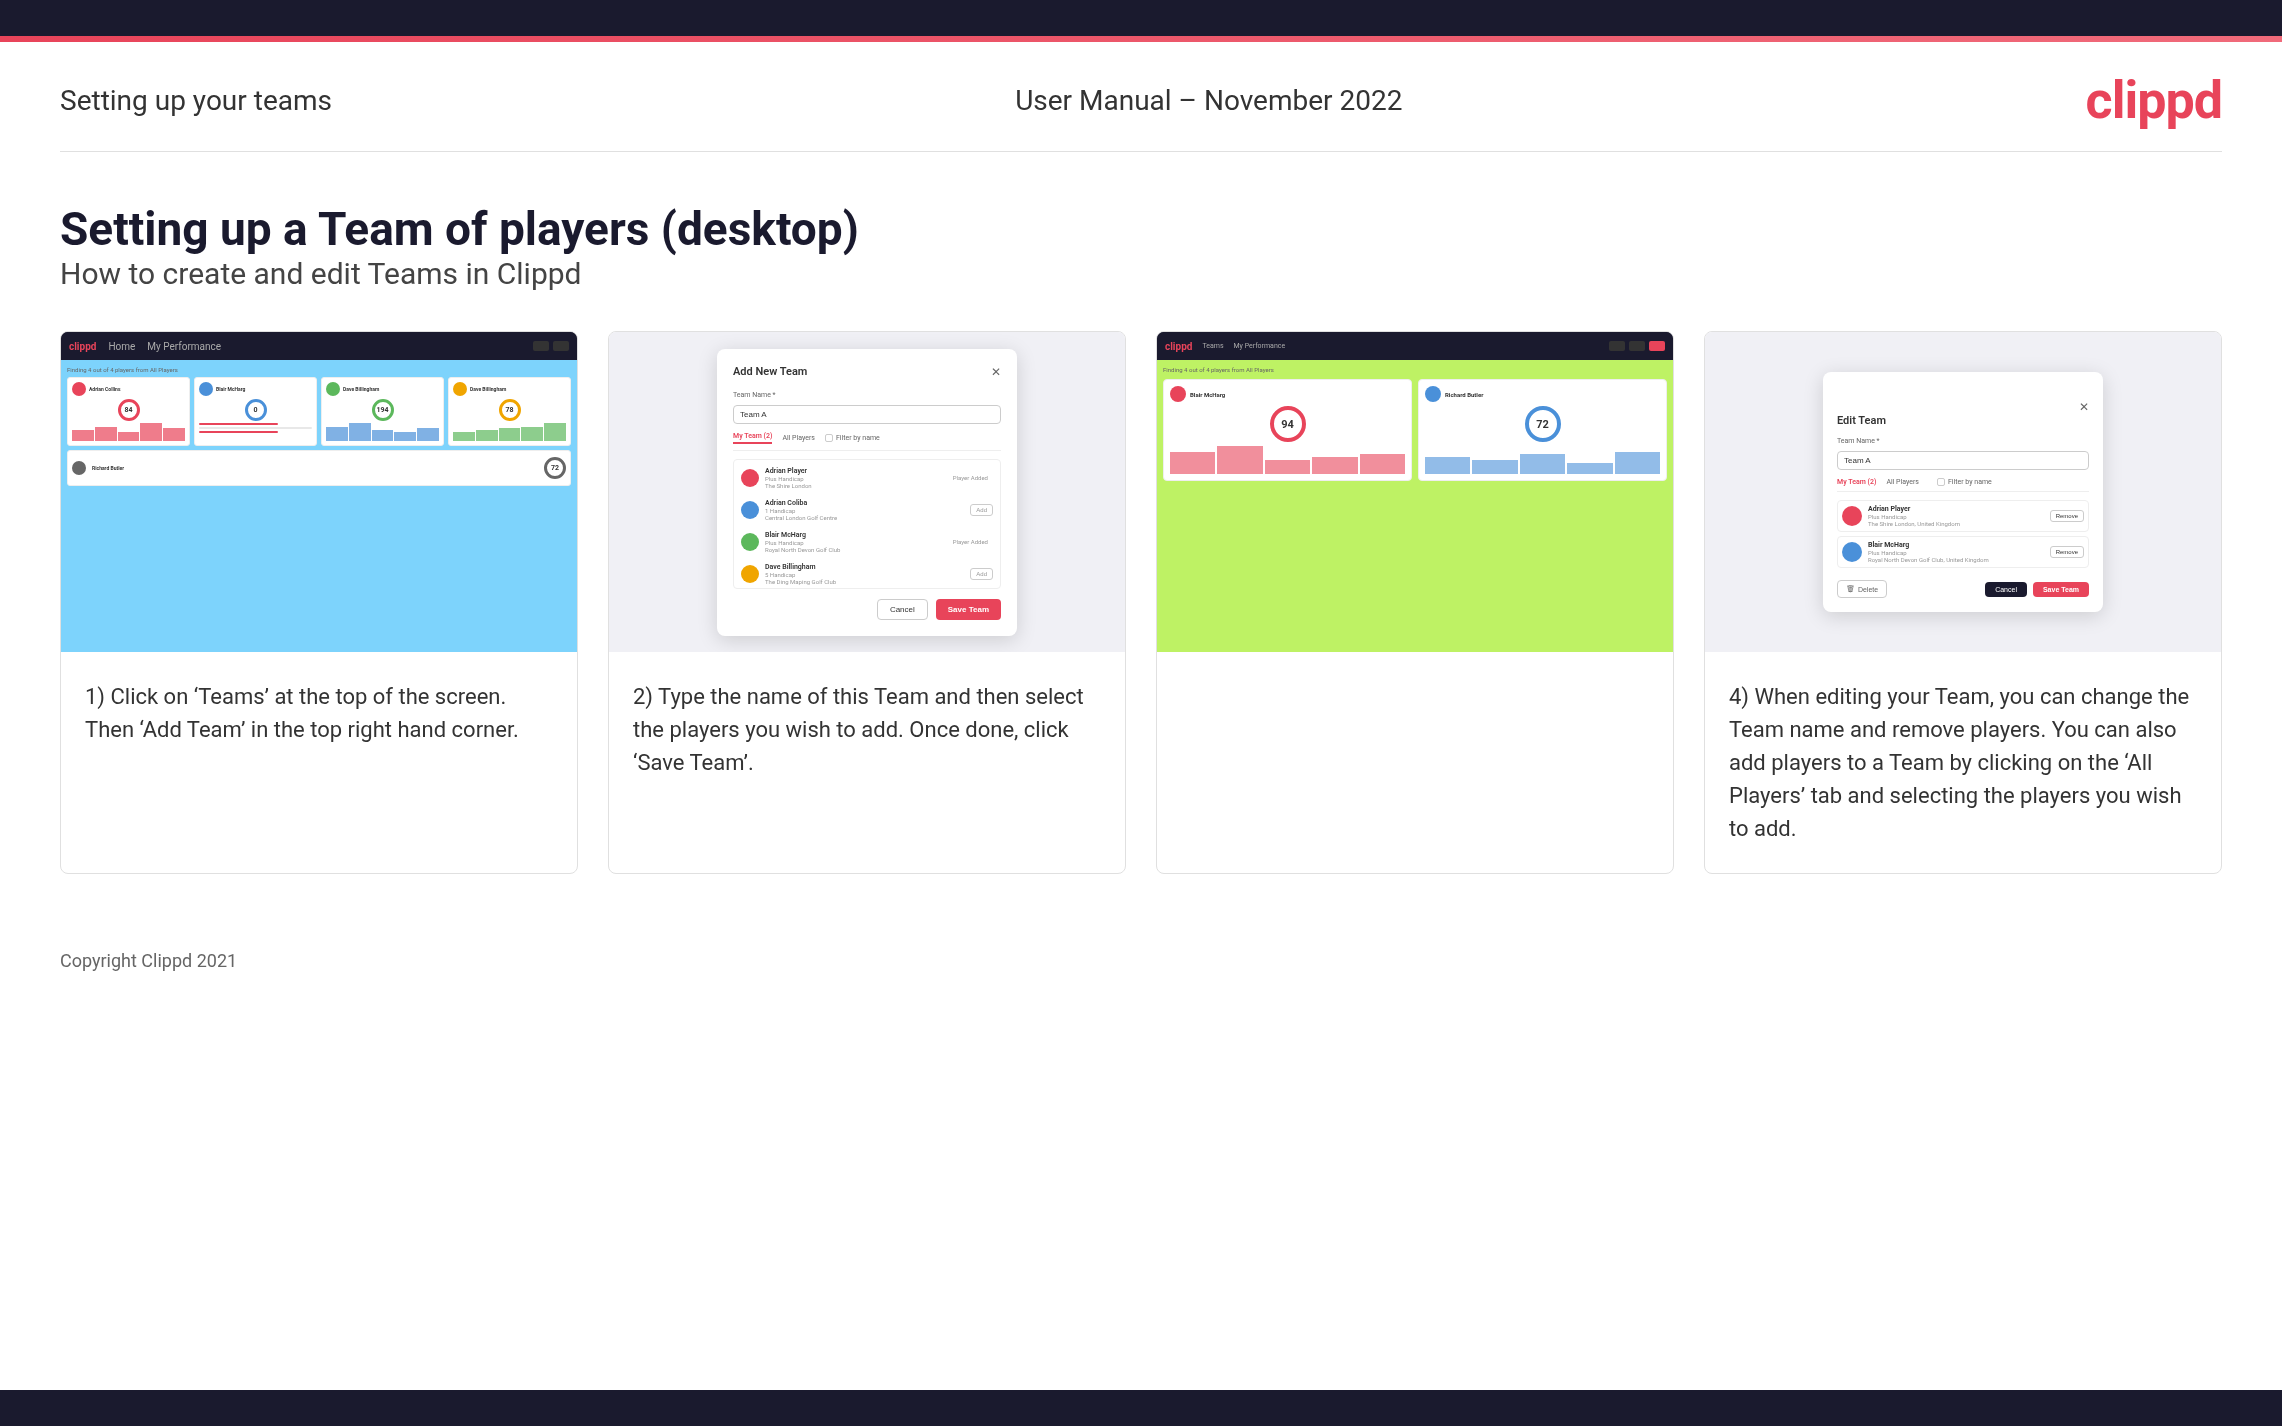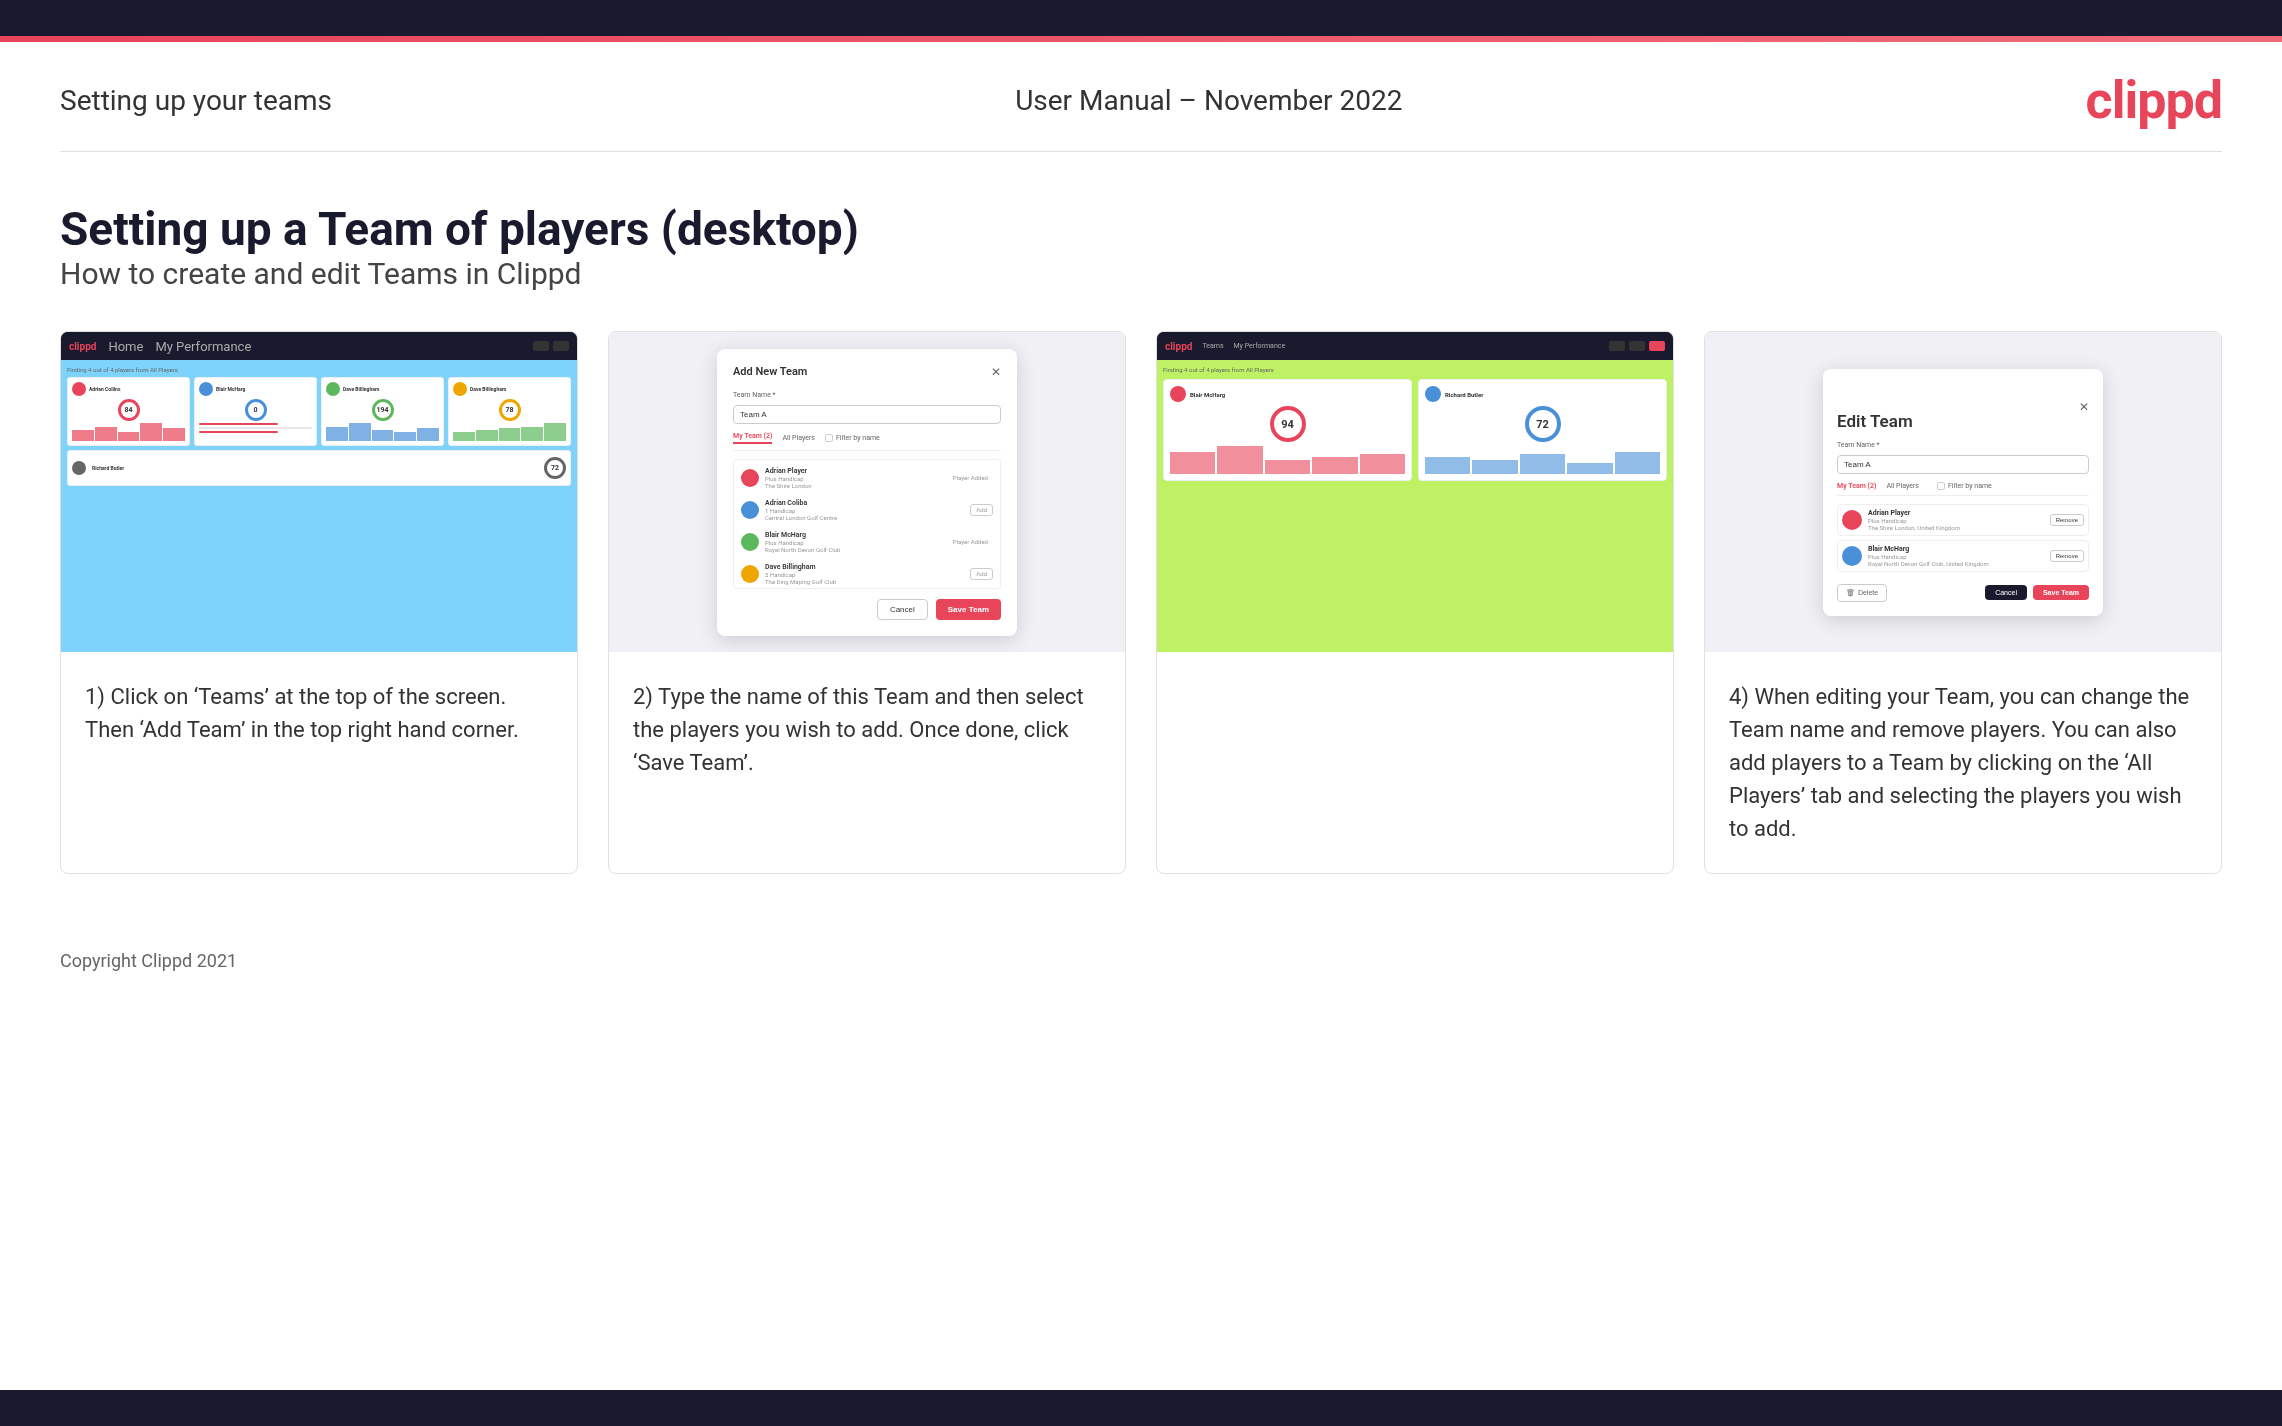--- a/index.html
+++ b/index.html
@@ -105,21 +105,21 @@
       padding: 0 8px;
       gap: 12px;
     }
     .dash-nav-logo {
       color: #e8445a;
       font-size: 10px;
       font-weight: 700;
     }
     .dash-nav-item {
       color: #aaa;
-      font-size: 13px;
+      font-size: 10px;
       text-align: center;
     }
     .dash-nav-btns {
       margin-left: auto;
       display: flex;
       gap: 4px;
     }
     .dash-nav-btn {
       width: 16px;
       height: 10px;
@@ -460,21 +460,21 @@
       border-radius: 8px;
       box-shadow: 0 4px 20px rgba(0,0,0,0.15);
       padding: 14px;
     }
     .edit-dialog-title-row {
       display: flex;
       justify-content: space-between;
       align-items: center;
       margin-bottom: 10px;
     }
-    .edit-dialog-title { font-size: 17px; font-weight: 600; color: #333; margin-top: 28px; }
+    .edit-dialog-title { font-size: 11px; font-weight: 600; color: #333; margin-top: 28px; }
     .edit-dialog-close { font-size: 12px; color: #666; }
     .edit-dialog-label { font-size: 7px; color: #666; margin-bottom: 3px; }
     .edit-dialog-input {
       width: 100%;
       border: 1px solid #ccc;
       border-radius: 4px;
       padding: 4px 6px;
       font-size: 8px;
       margin-bottom: 8px;
       color: #333;

